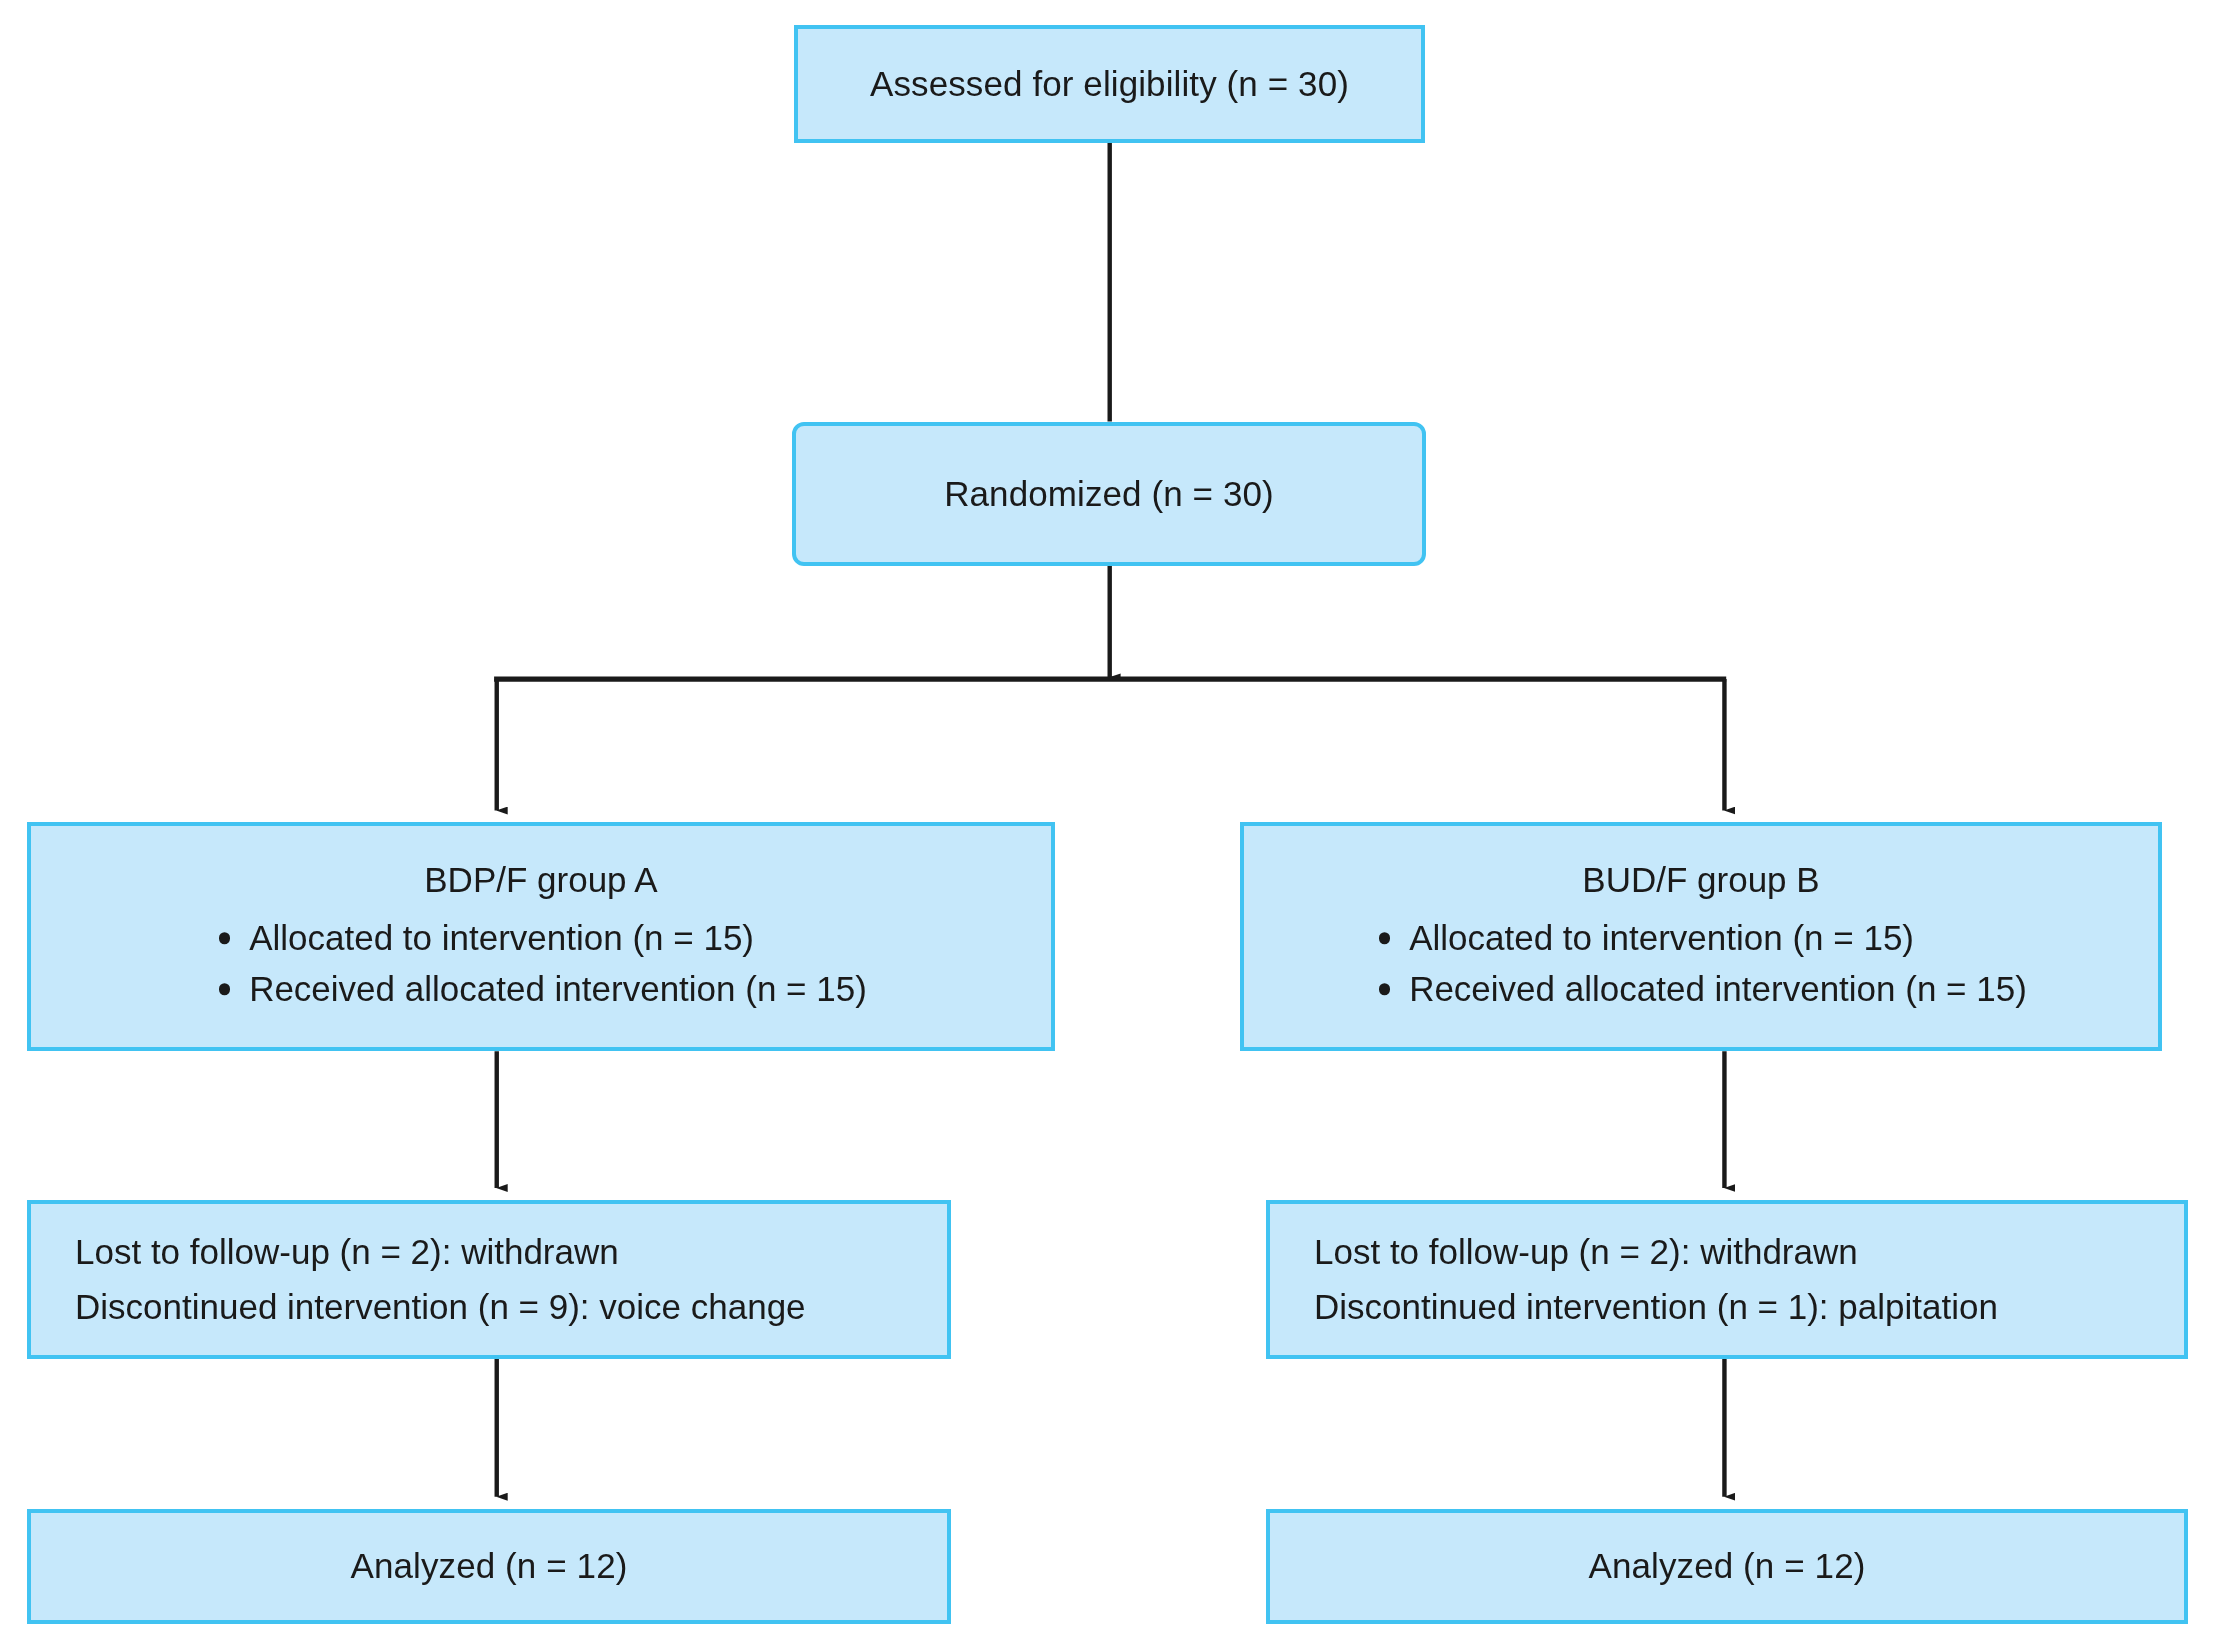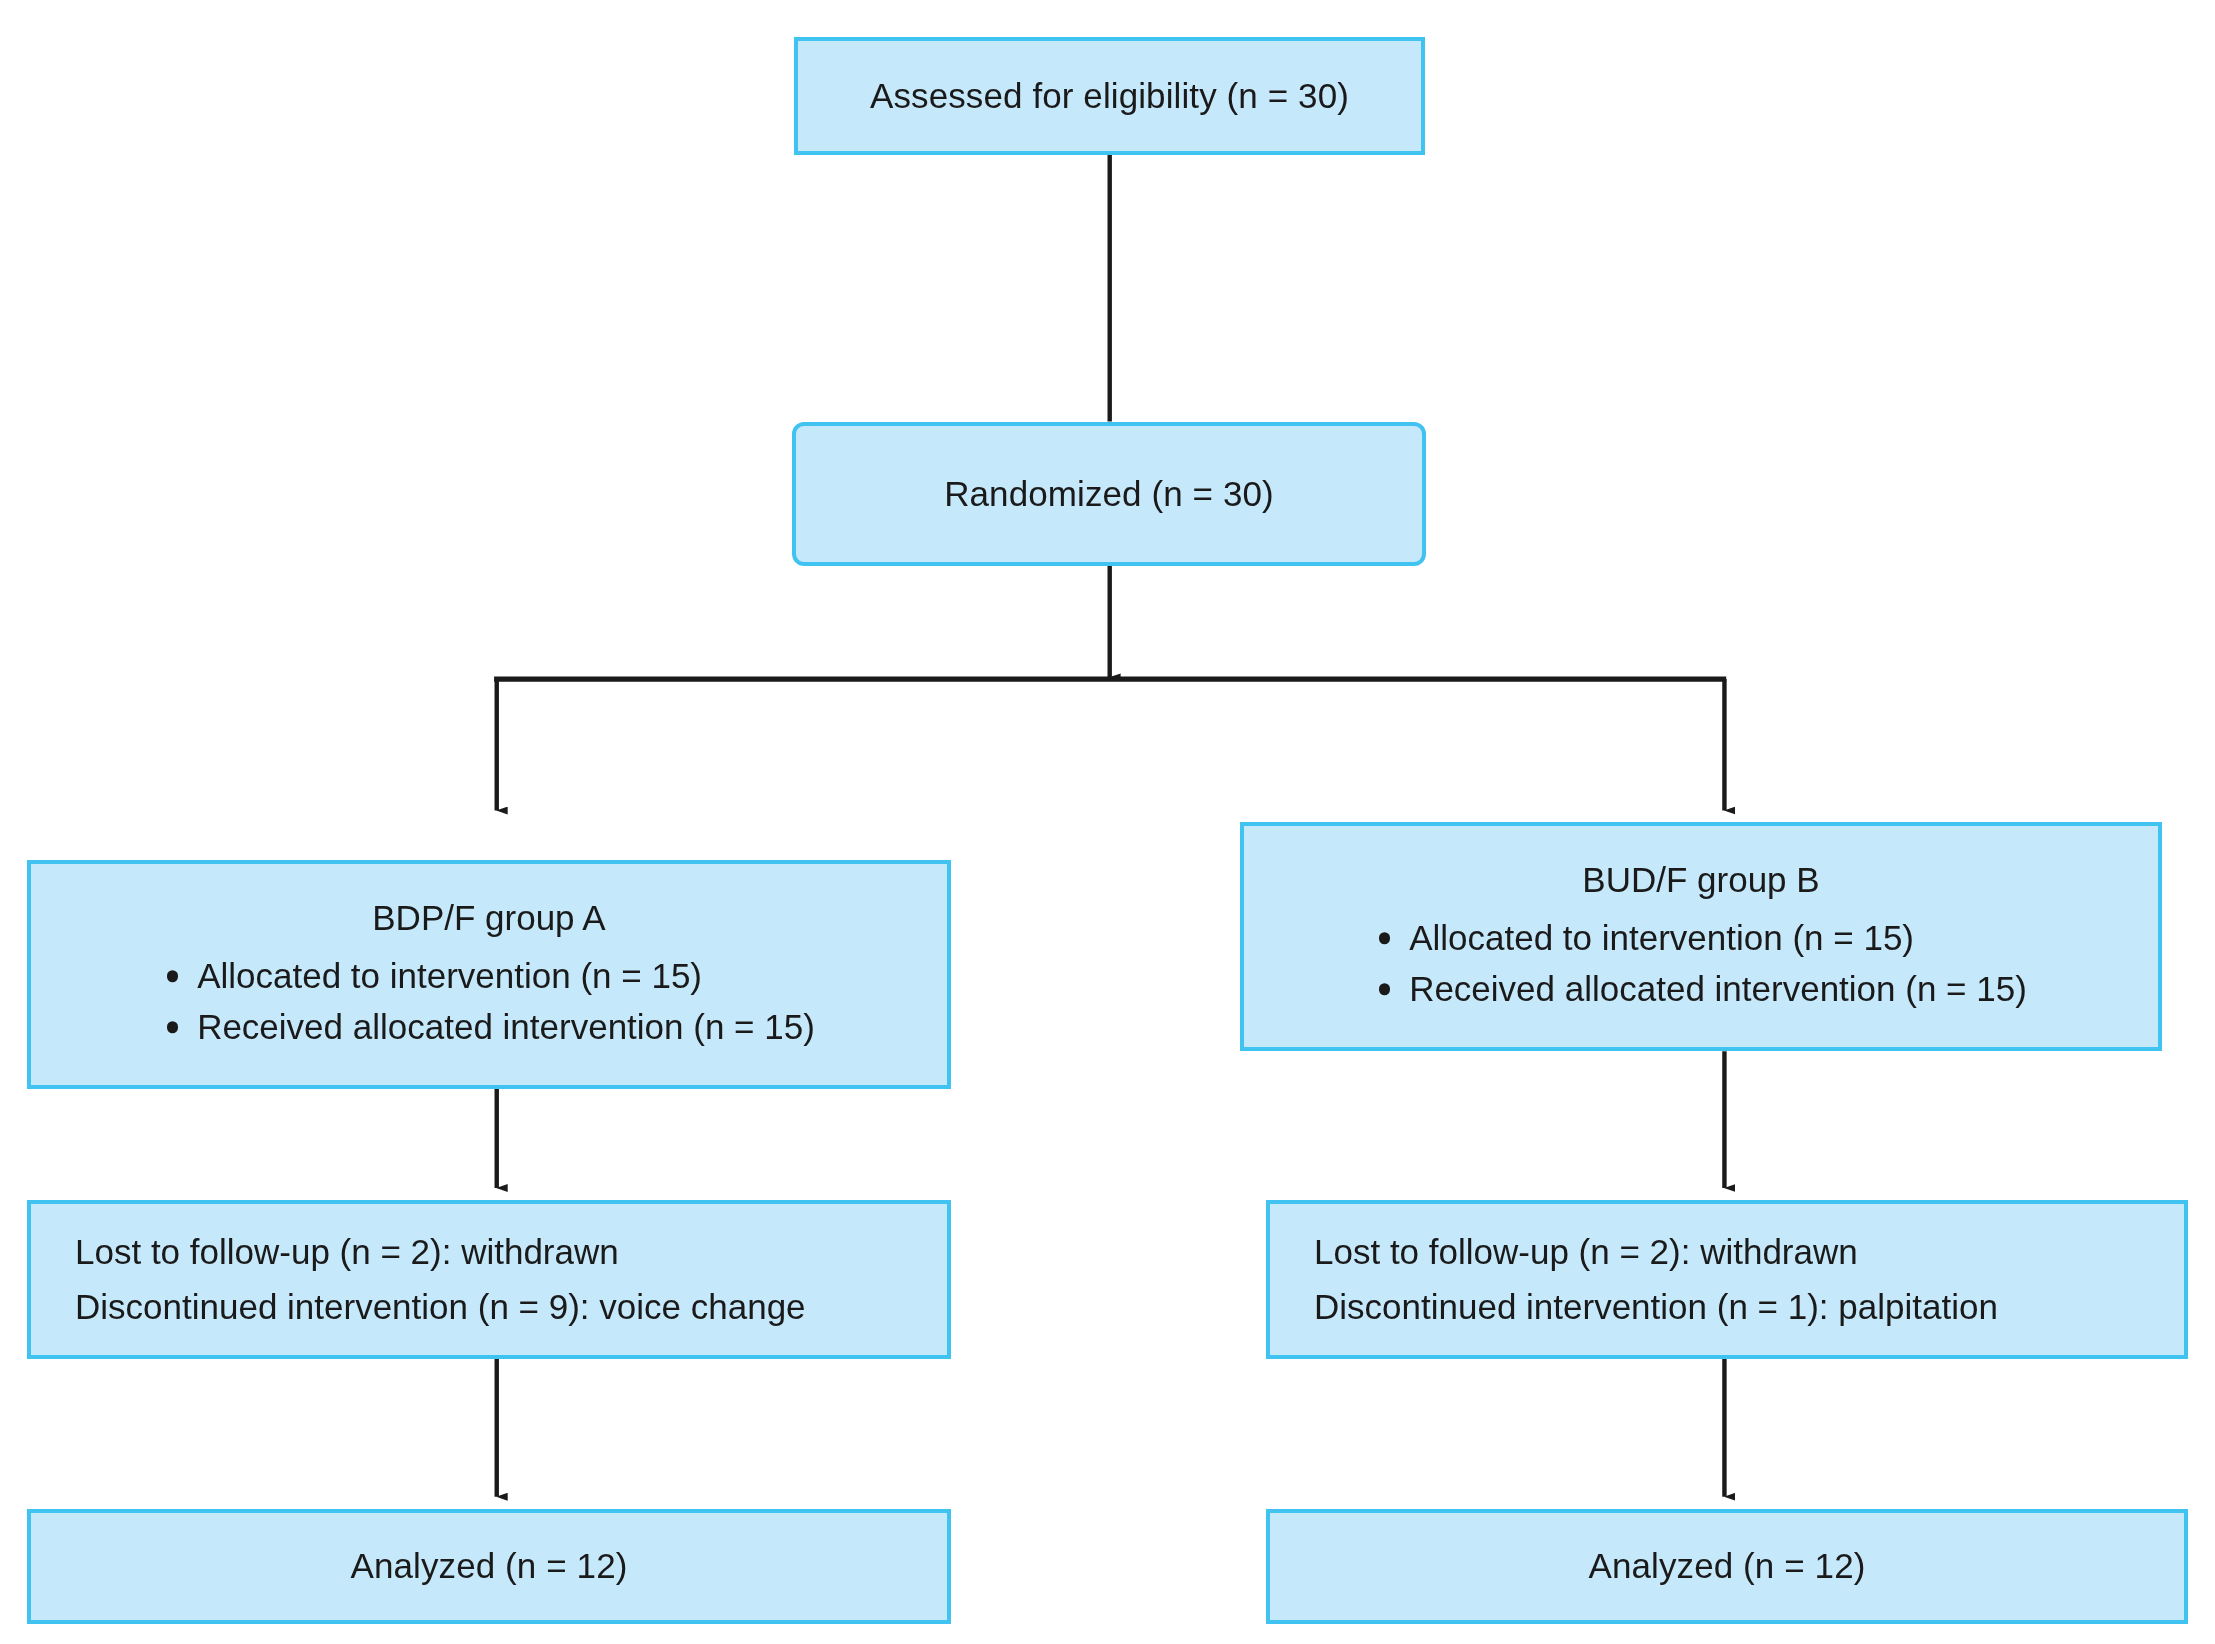--- a/index.html
+++ b/index.html
@@ -81,23 +81,23 @@
     transform: translateY(-50%);
     width: 11.5px;
     height: 11.5px;
     border-radius: 50%;
     background: #1a1a1a;
   }
   .stack-lines {
     padding-left: 44px;
   }
   
-  #box-assessed      { left: 794px;  top: 37px;   width: 631px;  height: 118px; justify-content: center; }
+  #box-assessed      { left: 794px;  top: 25px;   width: 631px;  height: 118px; justify-content: center; }
   #box-randomized    { left: 792px;  top: 422px;  width: 634px;  height: 144px; border-radius: 12px; }
-  #box-group-a       { left: 27px;   top: 822px;  width: 924px; height: 229px; margin-top: 38px; }
+  #box-group-a       { left: 27px;   top: 822px;  width: 1028px; height: 229px; }
   #box-group-b       { left: 1240px; top: 822px;  width: 922px; height: 229px; }
   #box-lost-a        { left: 27px;   top: 1200px; width: 924px; height: 159px; }
   #box-lost-b        { left: 1266px; top: 1200px; width: 922px; height: 159px; }
   #box-analyzed-a    { left: 27px;   top: 1509px; width: 924px; height: 115px; }
   #box-analyzed-b    { left: 1266px; top: 1509px; width: 922px; height: 115px; }
 </style>
 </head>
 <body>
 
 <div id="diagram-root">

